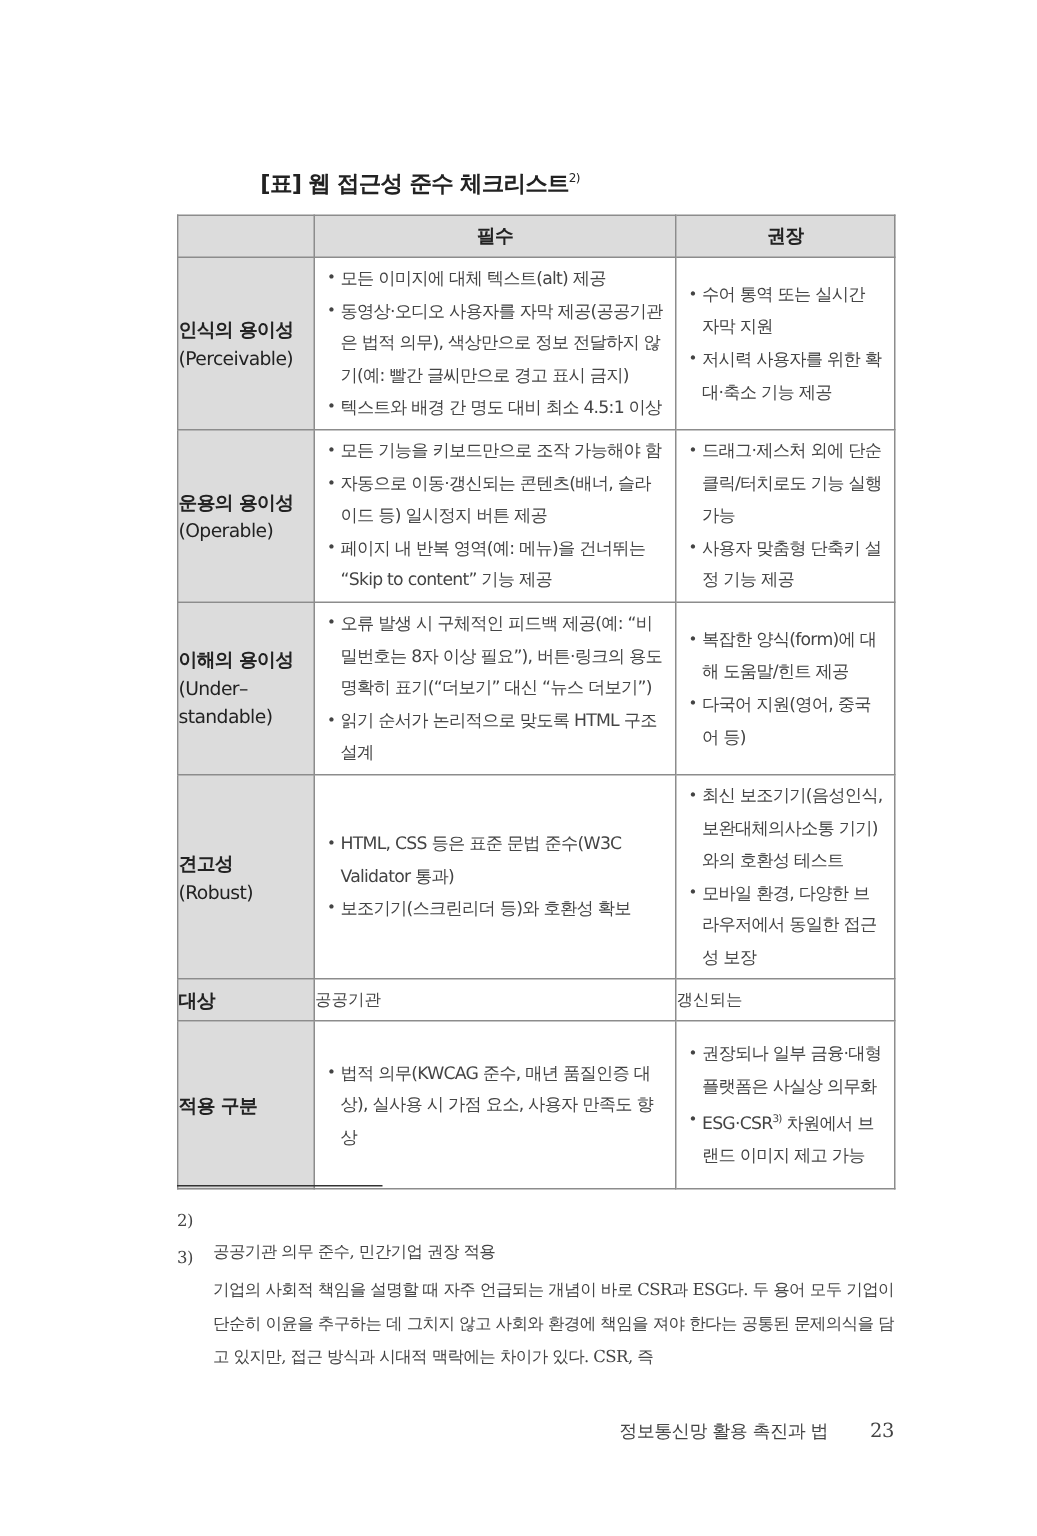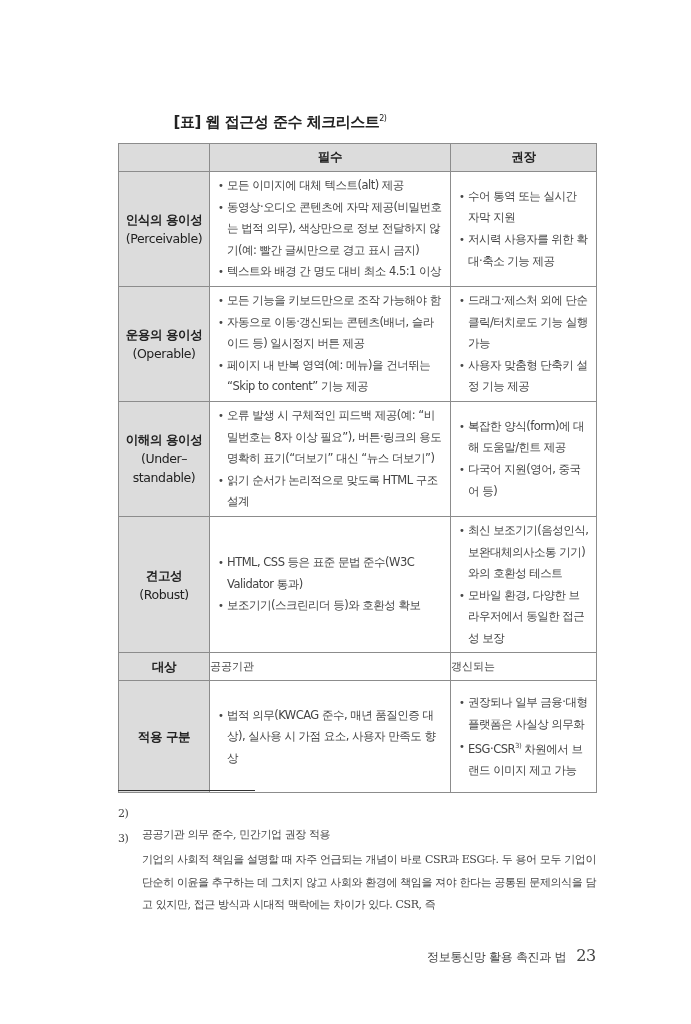--- a/index.html
+++ b/index.html
@@ -18,21 +18,21 @@
     border-collapse: collapse; table-layout: fixed;
   }
   table.chk td, table.chk th {
     border: 1px solid #8c8c8c; vertical-align: middle; padding: 0;
   }
   table.chk th {
     background: #dcdcdc; font-weight: bold; font-size: 12.5px; color: #222;
     height: 27px; text-align: center; letter-spacing: -0.3px;
   }
   td.cat {
-    background: #dcdcdc; text-align: center; font-weight: bold;
+    background: #dcdcdc; text-align: left; font-weight: bold;
     font-size: 12.5px; color: #222; line-height: 19px; letter-spacing: -0.4px;
   }
   td.cat .en { font-weight: normal; display: block; }
   td.cell { font-size: 11.5px; color: #444; letter-spacing: -0.5px; }
   ul.bl { list-style: none; margin: 0; padding: 3px 6px 3px 8px; }
   ul.bl li {
     position: relative; padding-left: 9px; line-height: 21.6px;
   }
   ul.bl li::before {
     content: "•"; position: absolute; left: 0; top: 0; font-size: 10px; color: #444;
@@ -47,21 +47,21 @@
     font-family: "DejaVu Serif", "Liberation Serif", serif;
     font-size: 11px; color: #444; line-height: 22.5px; letter-spacing: -0.4px;
   }
   .fn .num { position: absolute; left: 0; top: 0; }
   .fn .txt { display: block; padding-left: 24px; text-align: justify; margin-top: 21px; }
   .footer {
     position: absolute; right: 95px; top: 946px;
     font-family: "DejaVu Serif", "Liberation Serif", serif;
     font-size: 12px; color: #444; letter-spacing: -0.3px;
   }
-  .footer .pg { margin-left: 10px; font-size: 16px; }
+  .footer .pg { margin-left: 28px; font-size: 13px; }
 </style>
 </head>
 <body>
 
 <div class="title">
   <span>[표] 웹 접근성 준수 체크리스트</span><sup>2)</sup>
 </div>
 
 <table class="chk">
   <colgroup>
@@ -77,21 +77,21 @@
   </tr>
 
   <tr style="height:112px">
     <td class="cat">
       <span>인식의 용이성</span>
       <span class="en">(Perceivable)</span>
     </td>
     <td class="cell">
       <ul class="bl">
         <li>모든 이미지에 대체 텍스트(alt) 제공</li>
-        <li>동영상·오디오 콘텐츠에 자막 제공(비밀번호는 법적 의무), 색상만으로 정보 전달하지 않기(예: 빨간 글씨만으로 경고 표시 금지)</li>
+        <li>동영상·오디오 사용자를 자막 제공(공공기관은 법적 의무), 색상만으로 정보 전달하지 않기(예: 빨간 글씨만으로 경고 표시 금지)</li>
         <li>텍스트와 배경 간 명도 대비 최소 4.5:1 이상</li>
       </ul>
     </td>
     <td class="cell">
       <ul class="bl">
         <li>수어 통역 또는 실시간 자막 지원</li>
         <li>저시력 사용자를 위한 확대·축소 기능 제공</li>
       </ul>
     </td>
   </tr>

